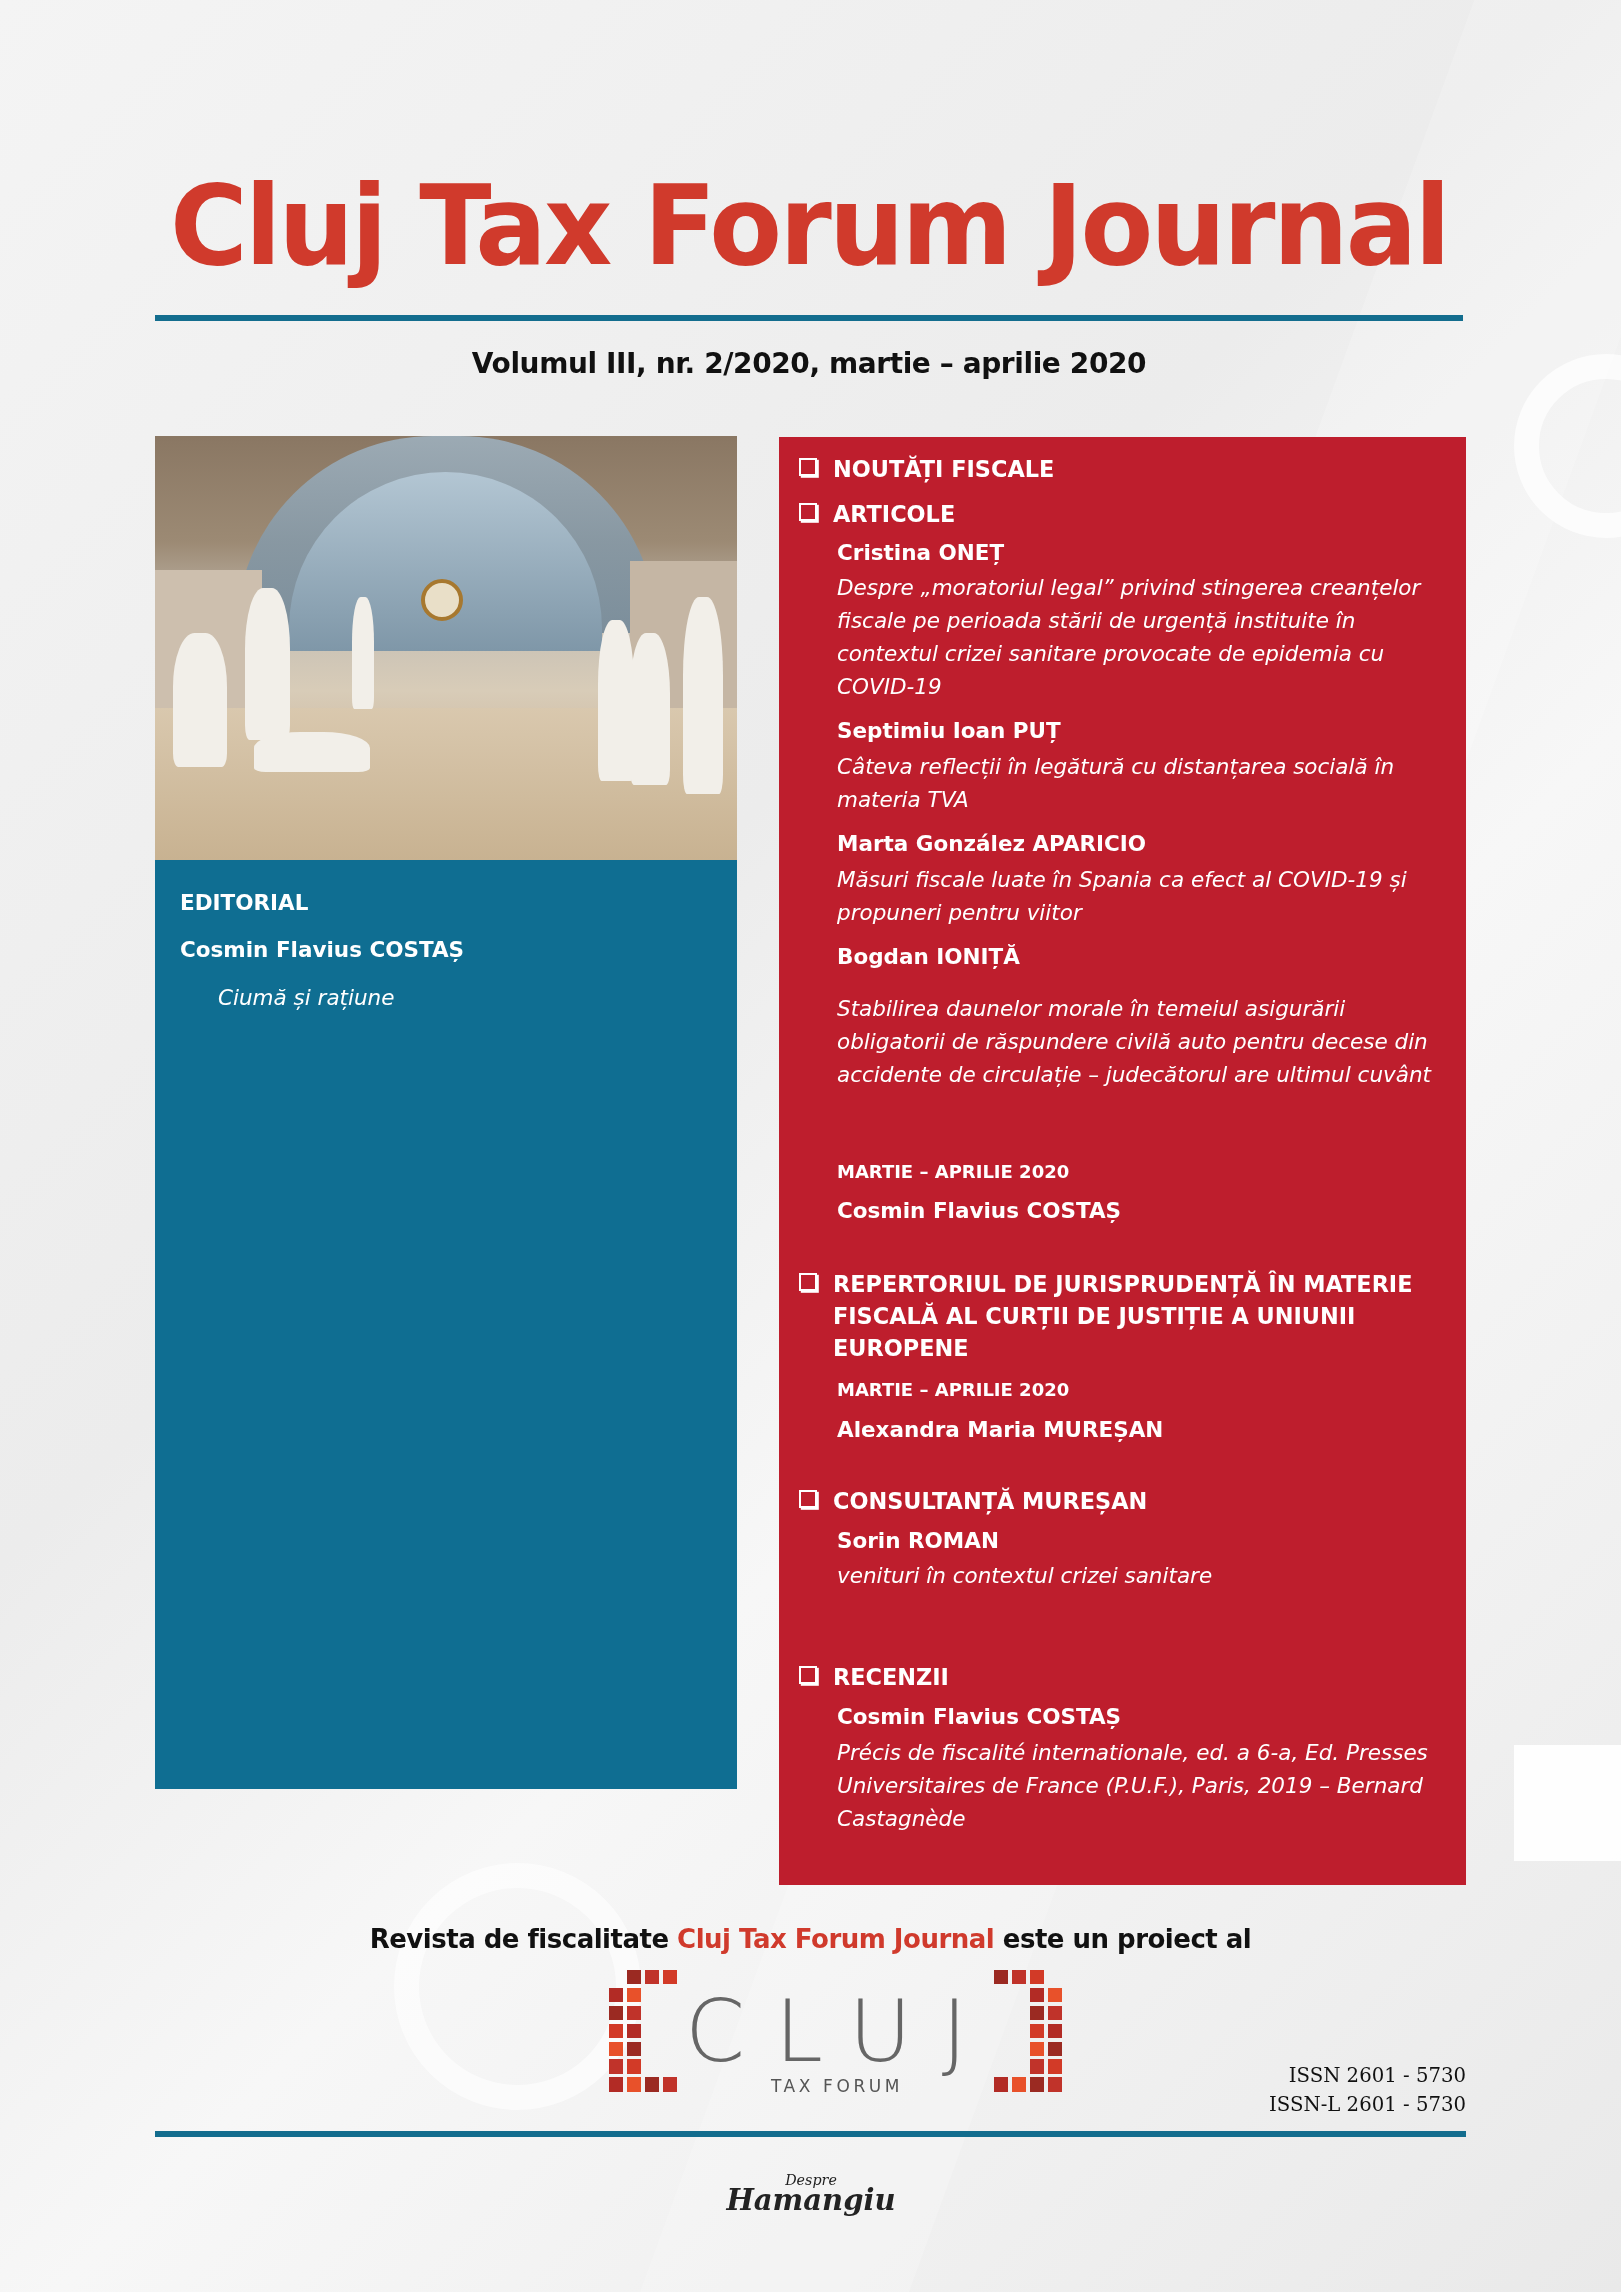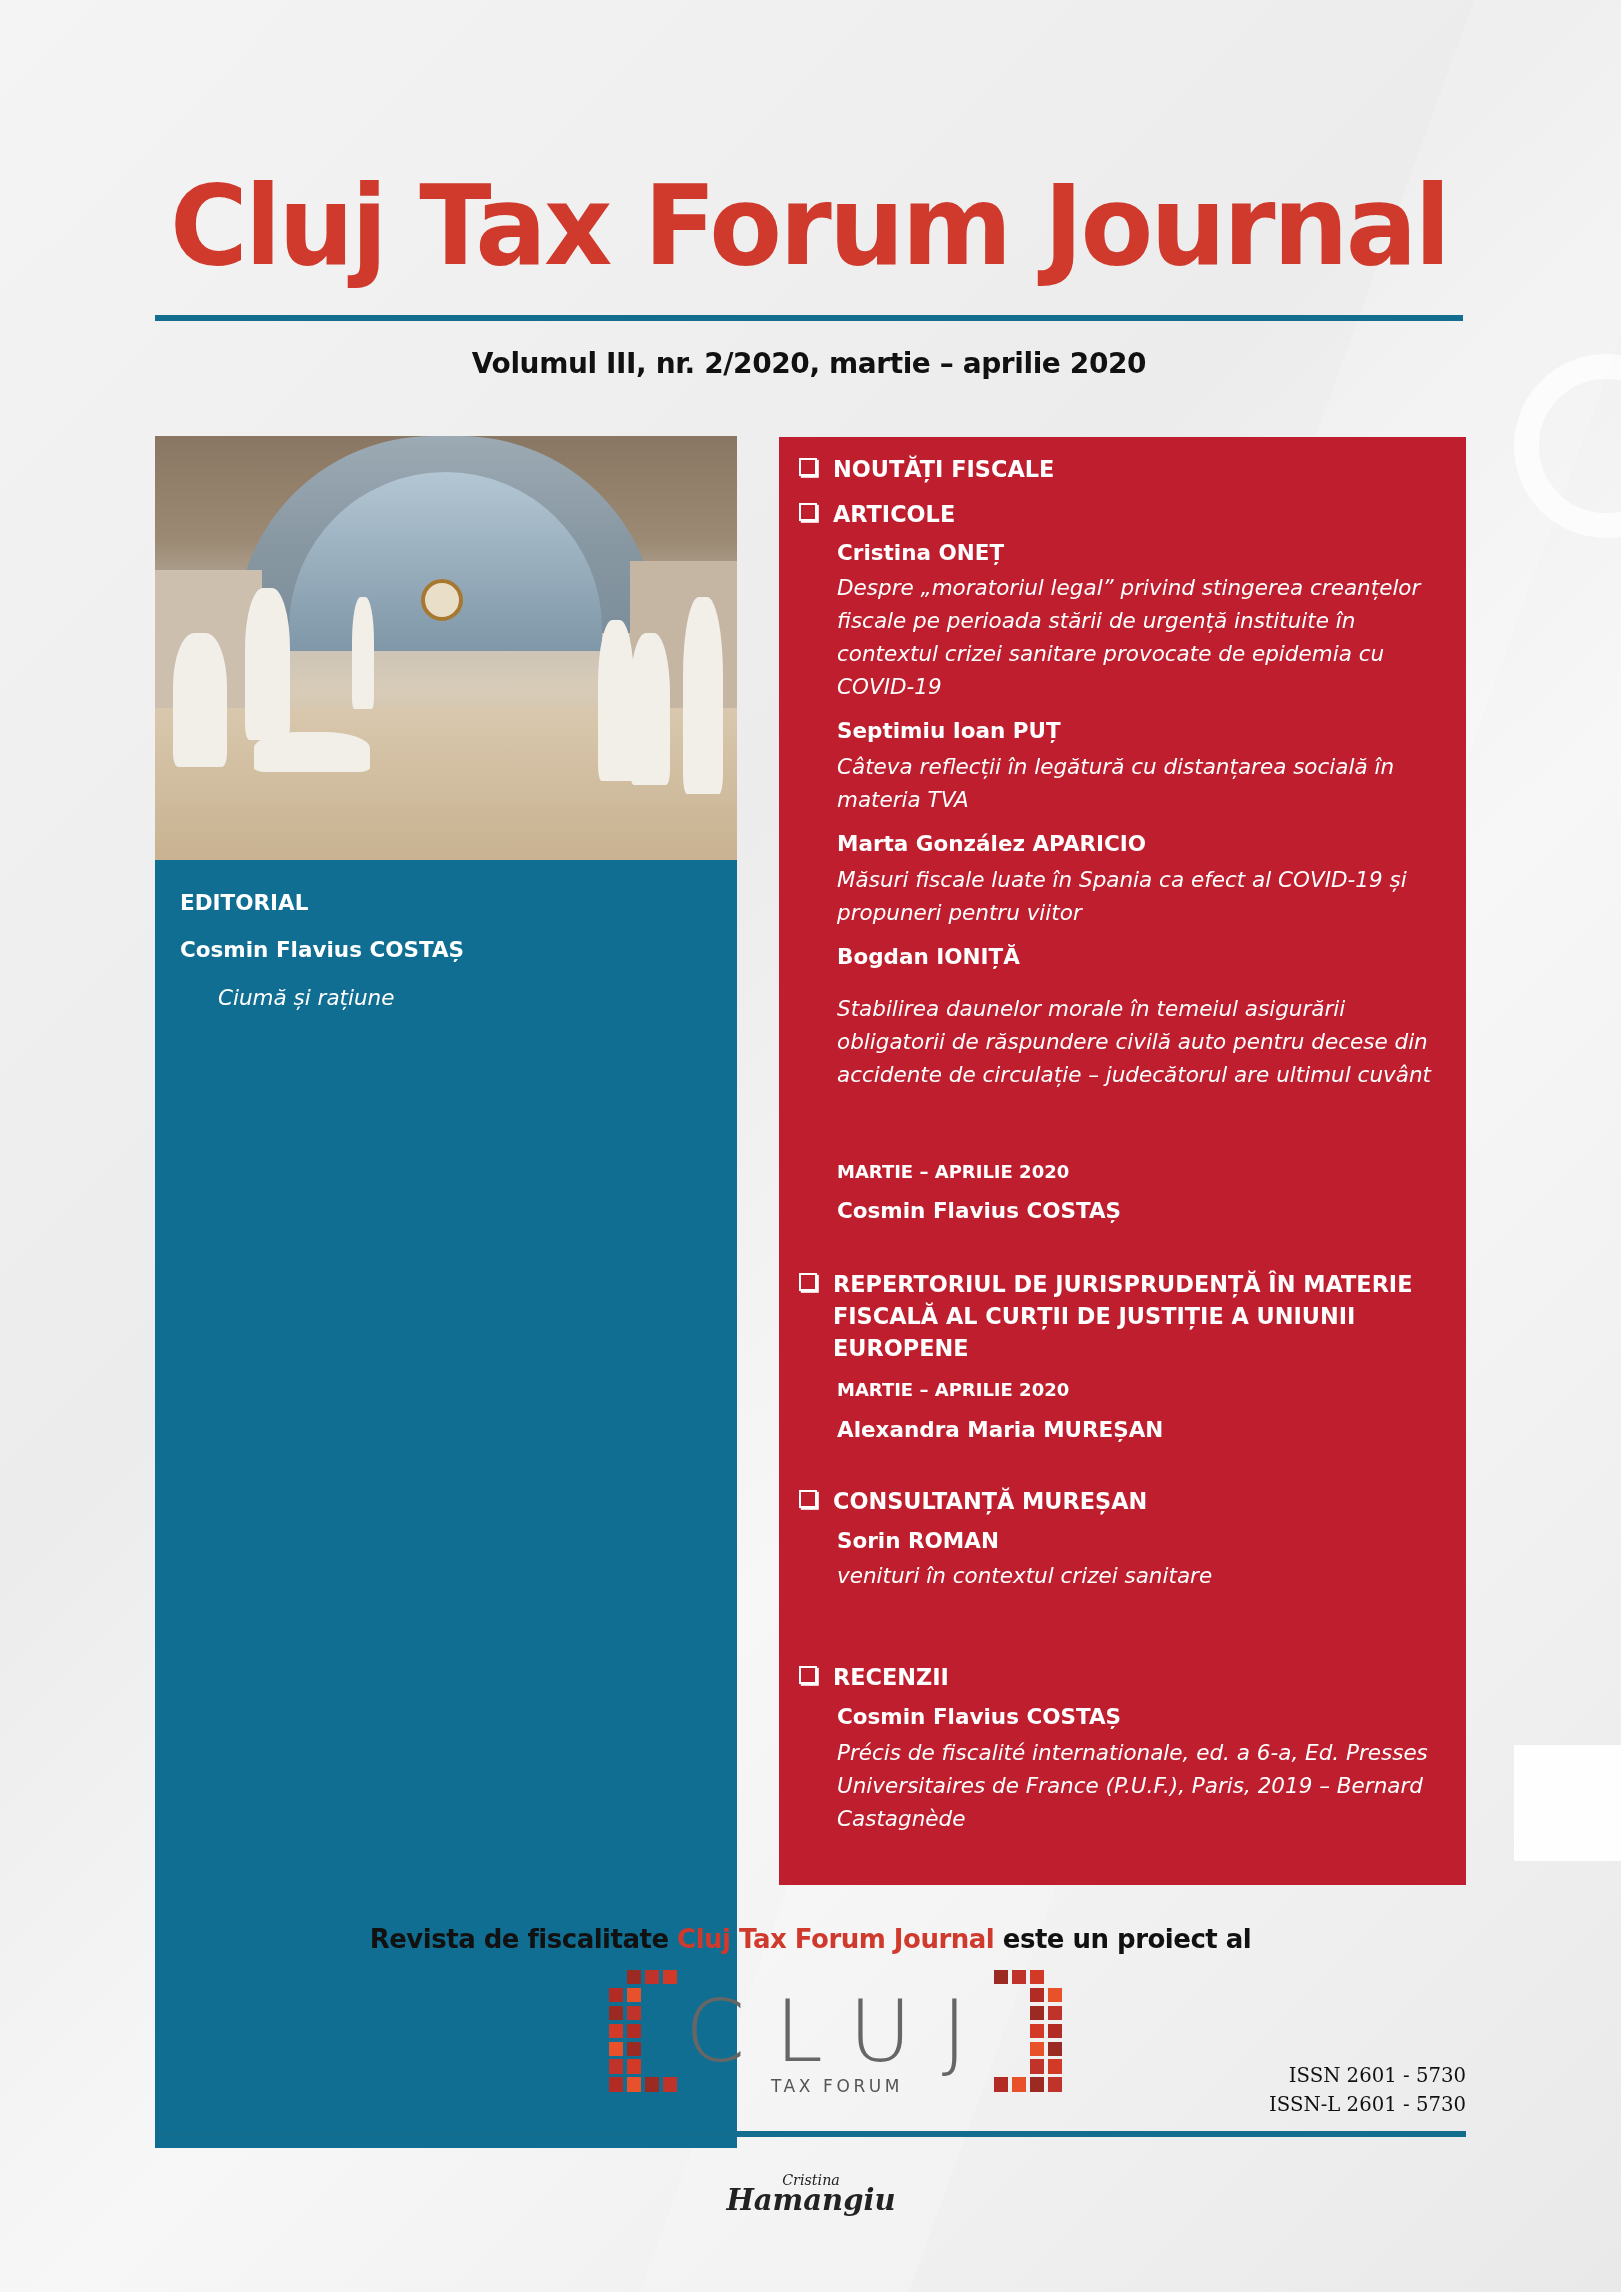--- a/index.html
+++ b/index.html
@@ -31,21 +31,21 @@
   .photo .vault2 { position: absolute; left: 134px; top: 36px; width: 313px; height: 179px;
     border-radius: 157px 157px 0 0; background: linear-gradient(180deg,#b3c6d3,#7f97a8); }
   .photo .floor { position: absolute; left: 0; bottom: 0; width: 100%; height: 152px;
     background: linear-gradient(180deg,#d9c8ae,#c8b291); }
   .photo .wall-l { position: absolute; left: 0; top: 134px; width: 107px; height: 224px; background: #cdbfae; }
   .photo .wall-r { position: absolute; right: 0; top: 125px; width: 107px; height: 233px; background: #c5b6a4; }
   .photo .statue { position: absolute; background: #f2efe9; border-radius: 40% 40% 10% 10%; }
   .photo .clock { position: absolute; left: 266px; top: 143px; width: 34px; height: 34px; border-radius: 50%;
     border: 4.5px solid #a7782f; background: #e9dfc8; }
   .blue-panel {
-    position: absolute; left: 155px; top: 860px; width: 582px; height: 1288px; background: #0f6e92;
+    position: absolute; left: 155px; top: 860px; width: 582px; height: 929px; background: #0f6e92;
     color: #fff;
   }
   .red-panel {
     position: absolute; left: 779px; top: 437px; width: 687px; height: 1448px; background: #be1e2d;
     color: #fff;
   }
   .sans { font-family: "DejaVu Sans", sans-serif; }
   .blue-panel .h { position: absolute; left: 25px; font-size: 21.5px; font-weight: bold; }
   .blue-panel .it { position: absolute; left: 63px; font-size: 21.5px; font-style: italic; }
   .sec { position: absolute; left: 19.7px; font-size: 22.4px; font-weight: bold; line-height: 32px; }
@@ -242,16 +242,16 @@
   <div class="cluj">CLUJ</div>
   <div class="tf">TAX FORUM</div>
 </div>
 
 <div class="issn" style="top:2064px;">ISSN 2601 - 5730</div>
 <div class="issn" style="top:2093px;">ISSN-L 2601 - 5730</div>
 
 <div class="rule" style="left:155px;top:2131px;width:1311px;"></div>
 
 <div class="publisher">
-  <div class="small">Cristina</div>
+  <div class="small">Despre</div>
   <div class="big">Hamangiu</div>
 </div>
 
 
 </body></html>

